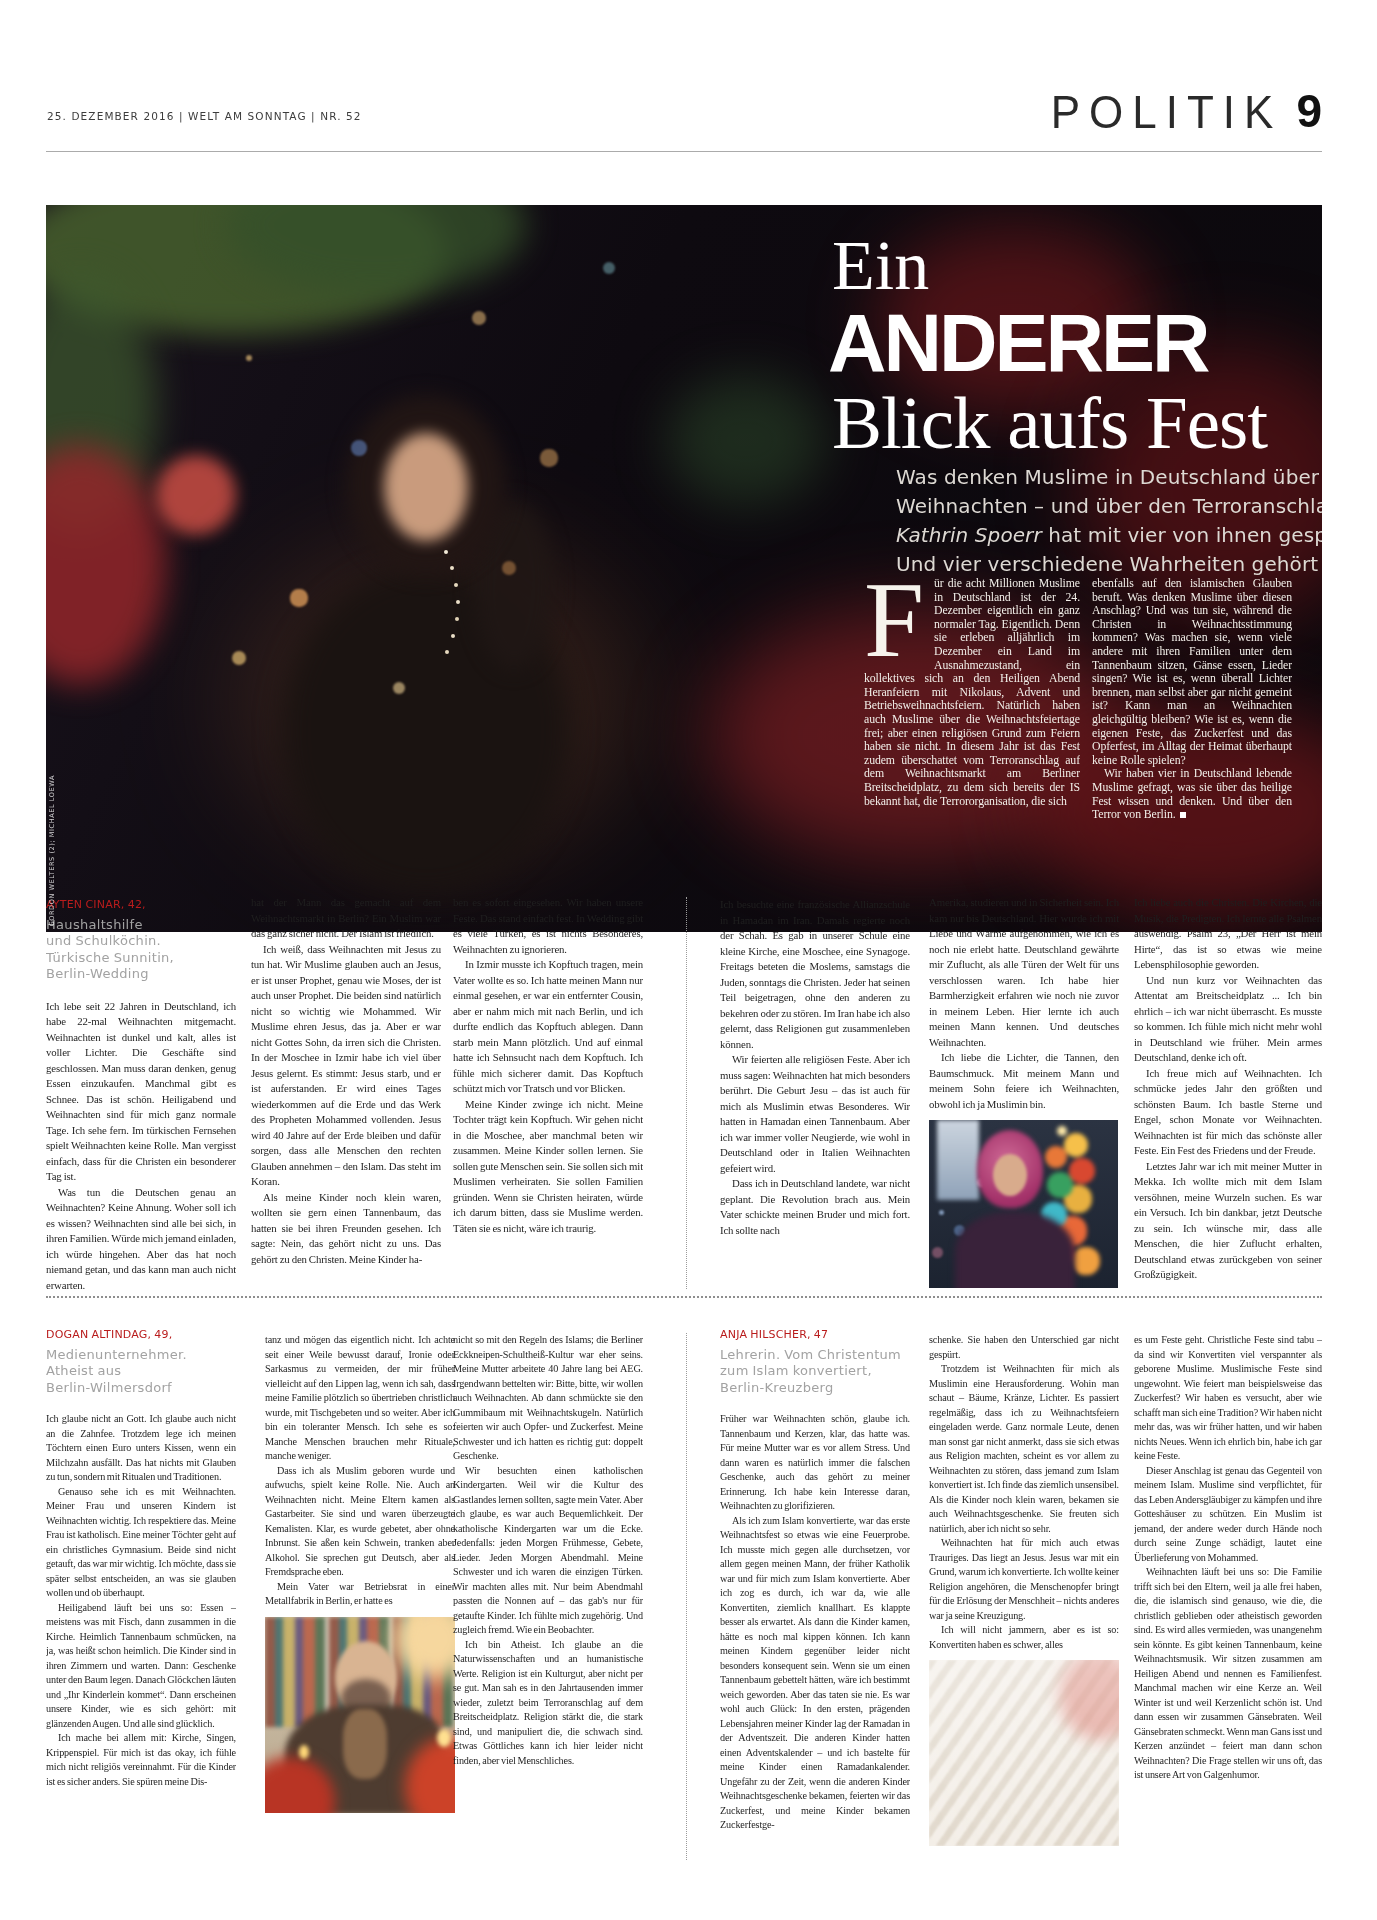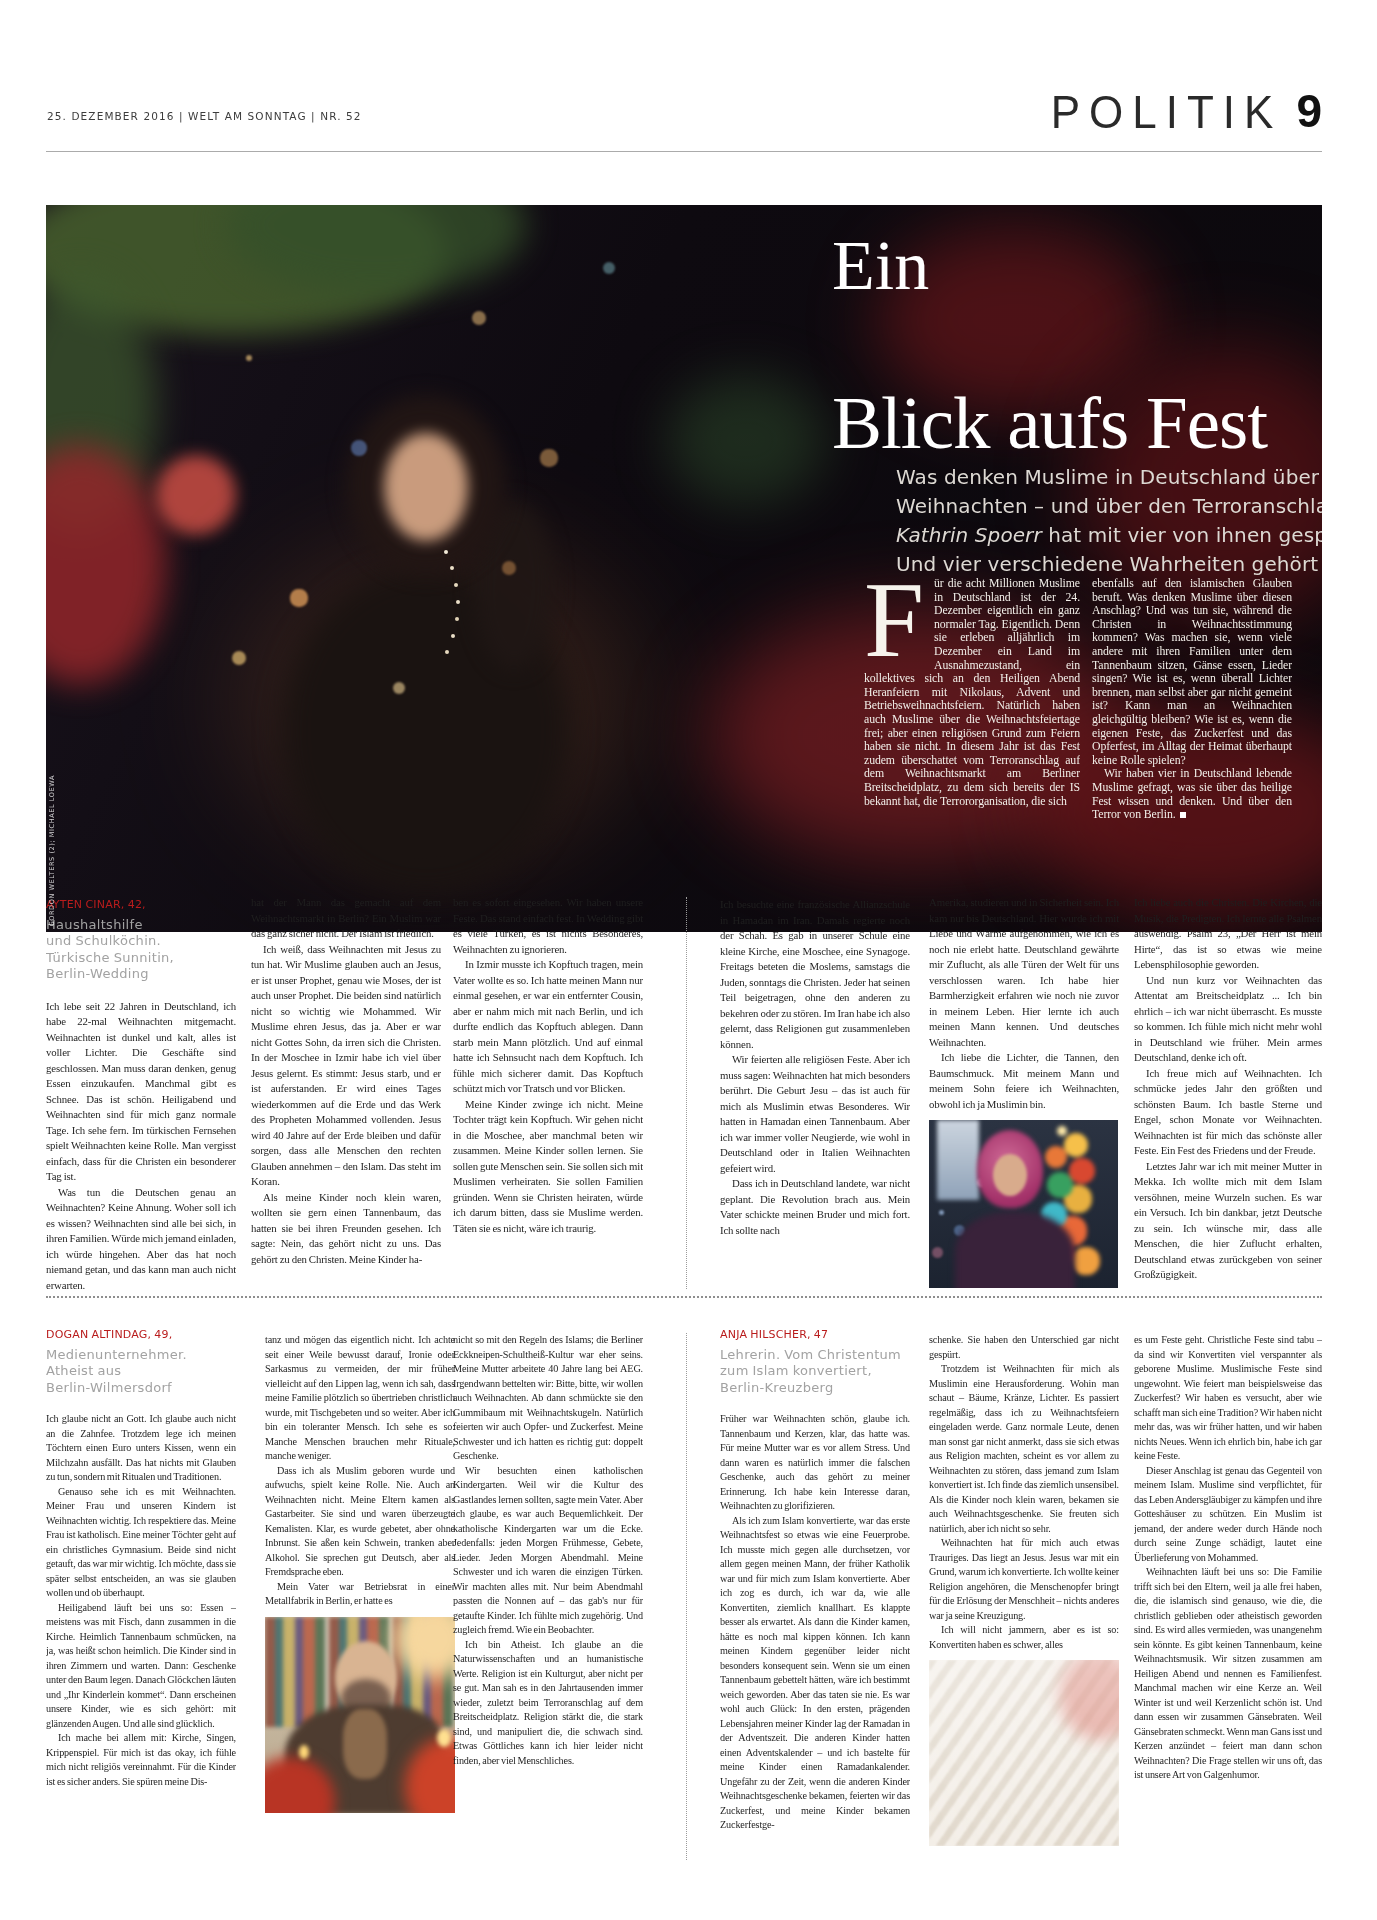--- a/index.html
+++ b/index.html
@@ -143,20 +143,21 @@
     <div class="blob b-redR1"></div>
     <div class="blob b-redR2"></div>
     <div class="blob b-redC"></div>
     <div class="blob b-redBR"></div>
     <div class="blob b-greenC"></div>
     <div class="dots1"></div>
     <div class="pearls"></div>
     <div class="hero-credit">GORDON WELTERS (2); MICHAEL LOEWA</div>
 
     <div class="hl hl-ein">Ein</div>
+    <div class="hl hl-big">ANDERER</div>
     <div class="hl hl-sub">Blick aufs Fest</div>
 
     <div class="standfirst">
       <div>Was denken Muslime in Deutschland über</div>
       <div>Weihnachten – und über den Terroranschlag?</div>
       <div><i>Kathrin Spoerr</i><span> hat mit vier von ihnen gesprochen.</span></div>
       <div>Und vier verschiedene Wahrheiten gehört</div>
     </div>
 
     <div class="intro intro-a">

